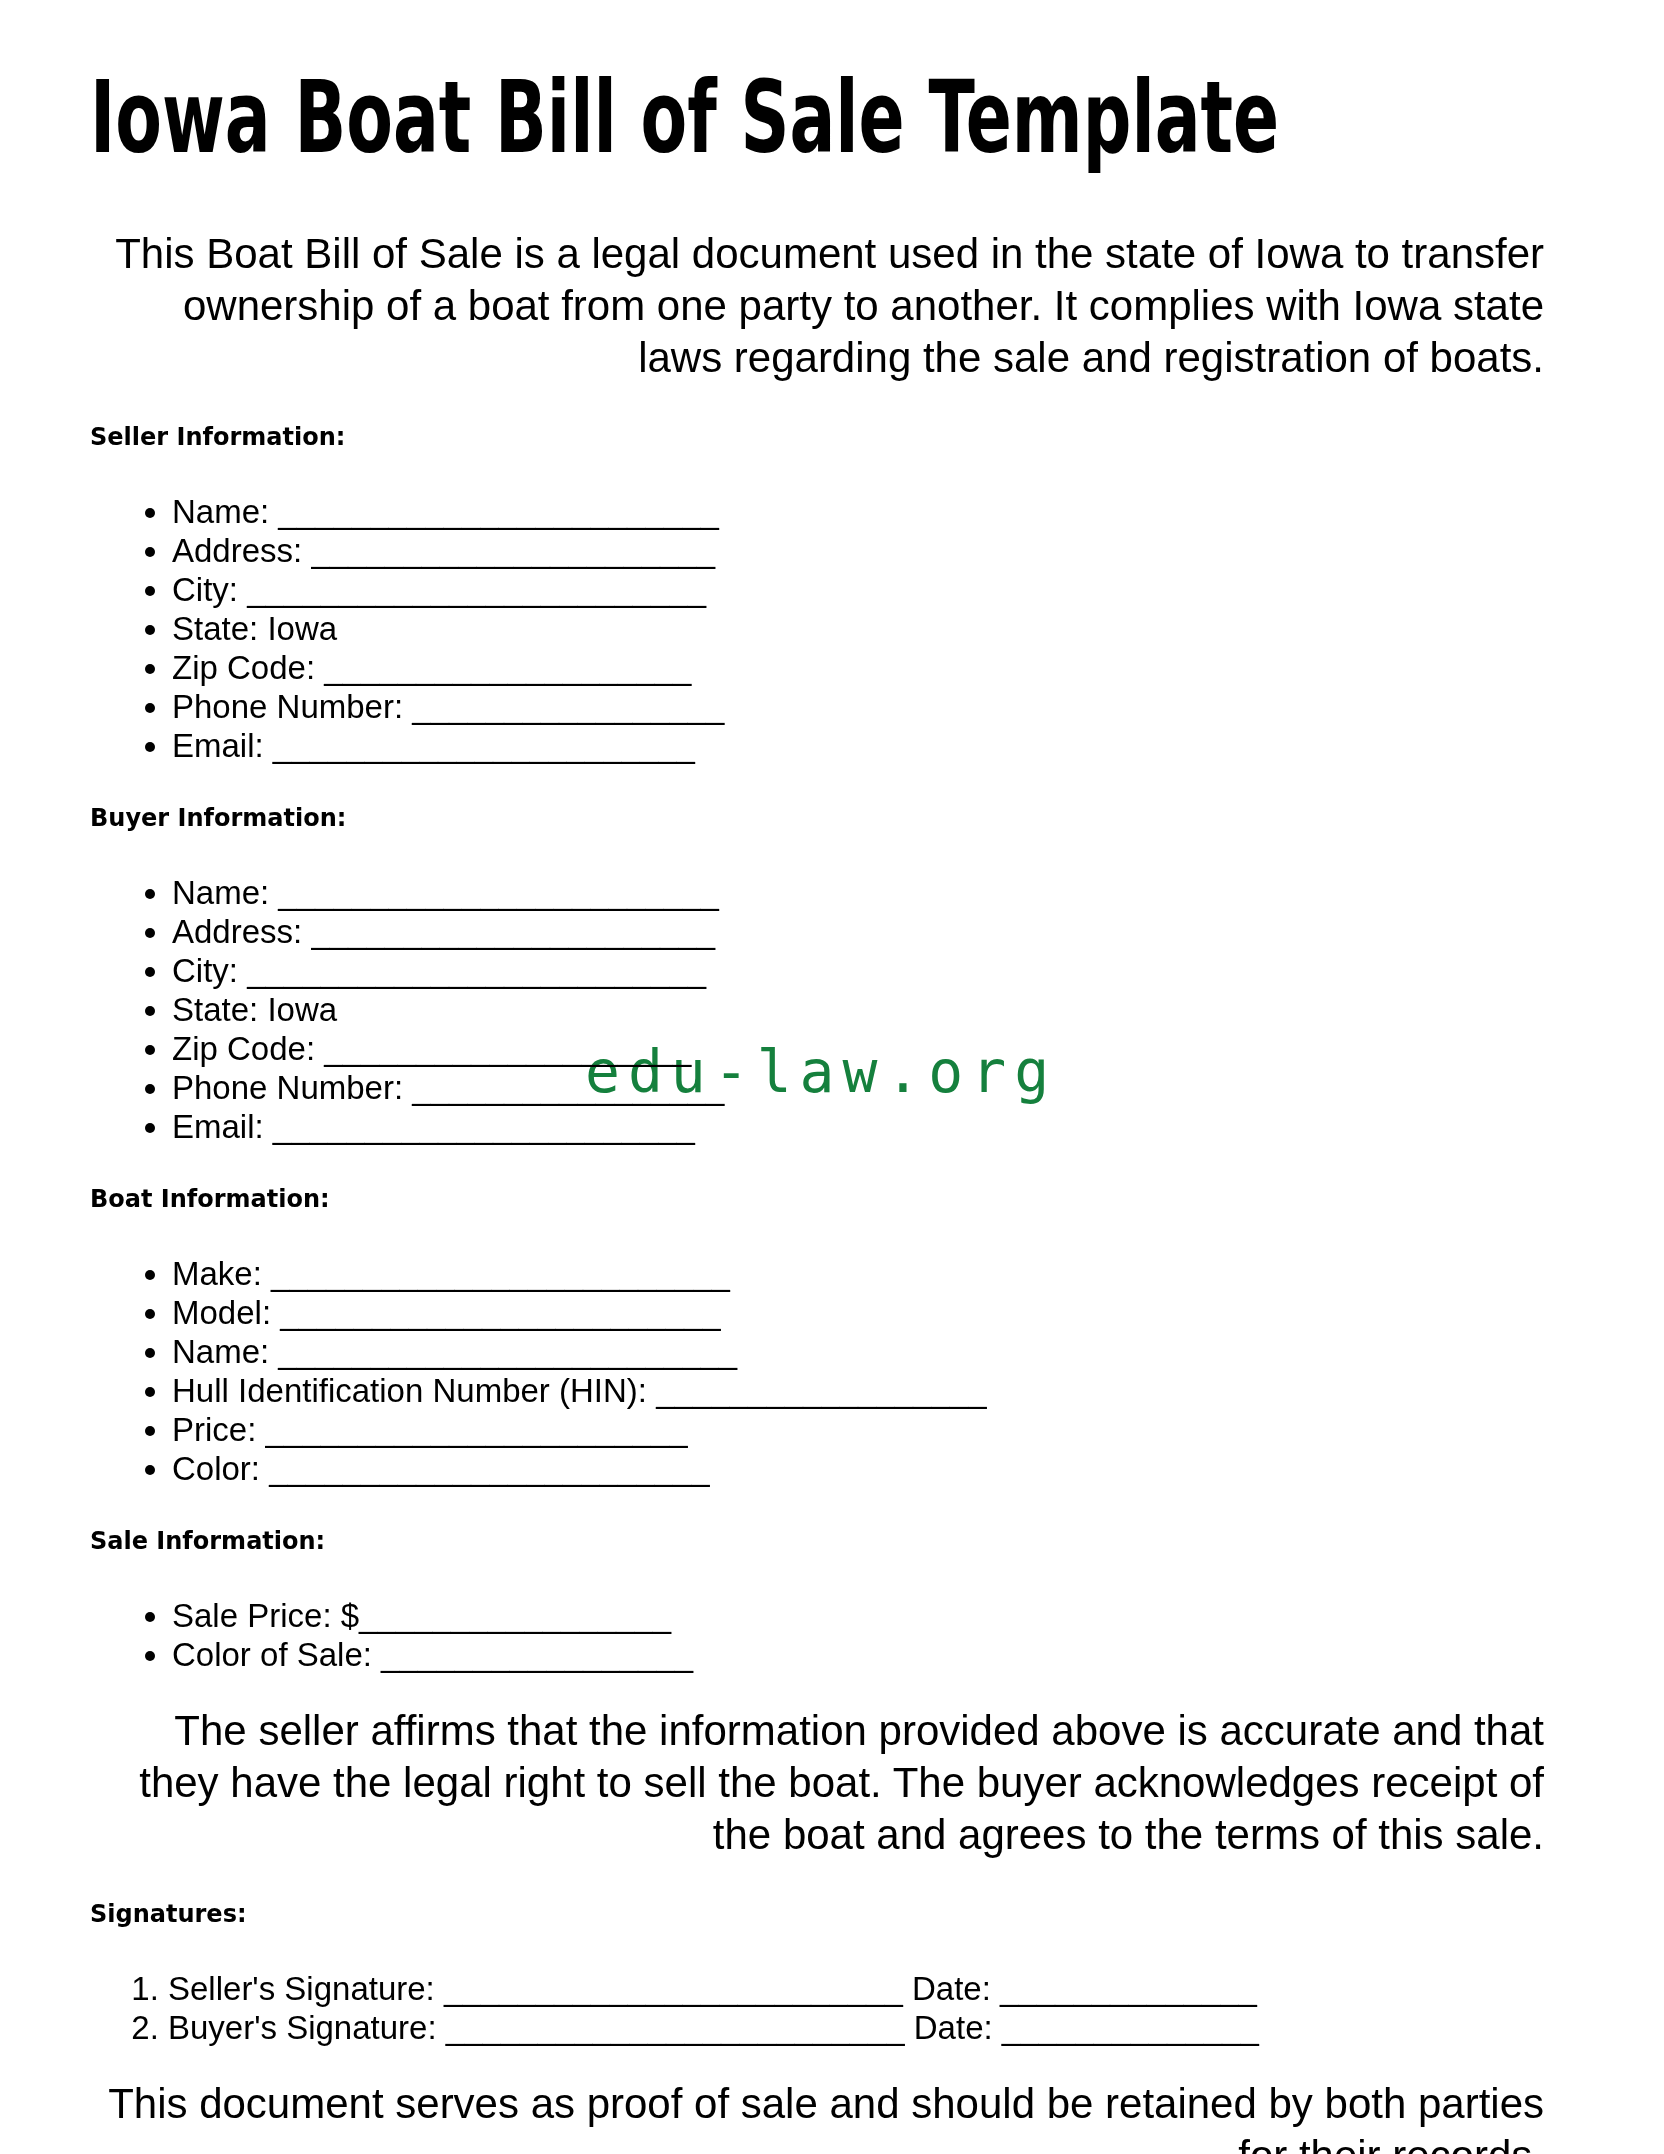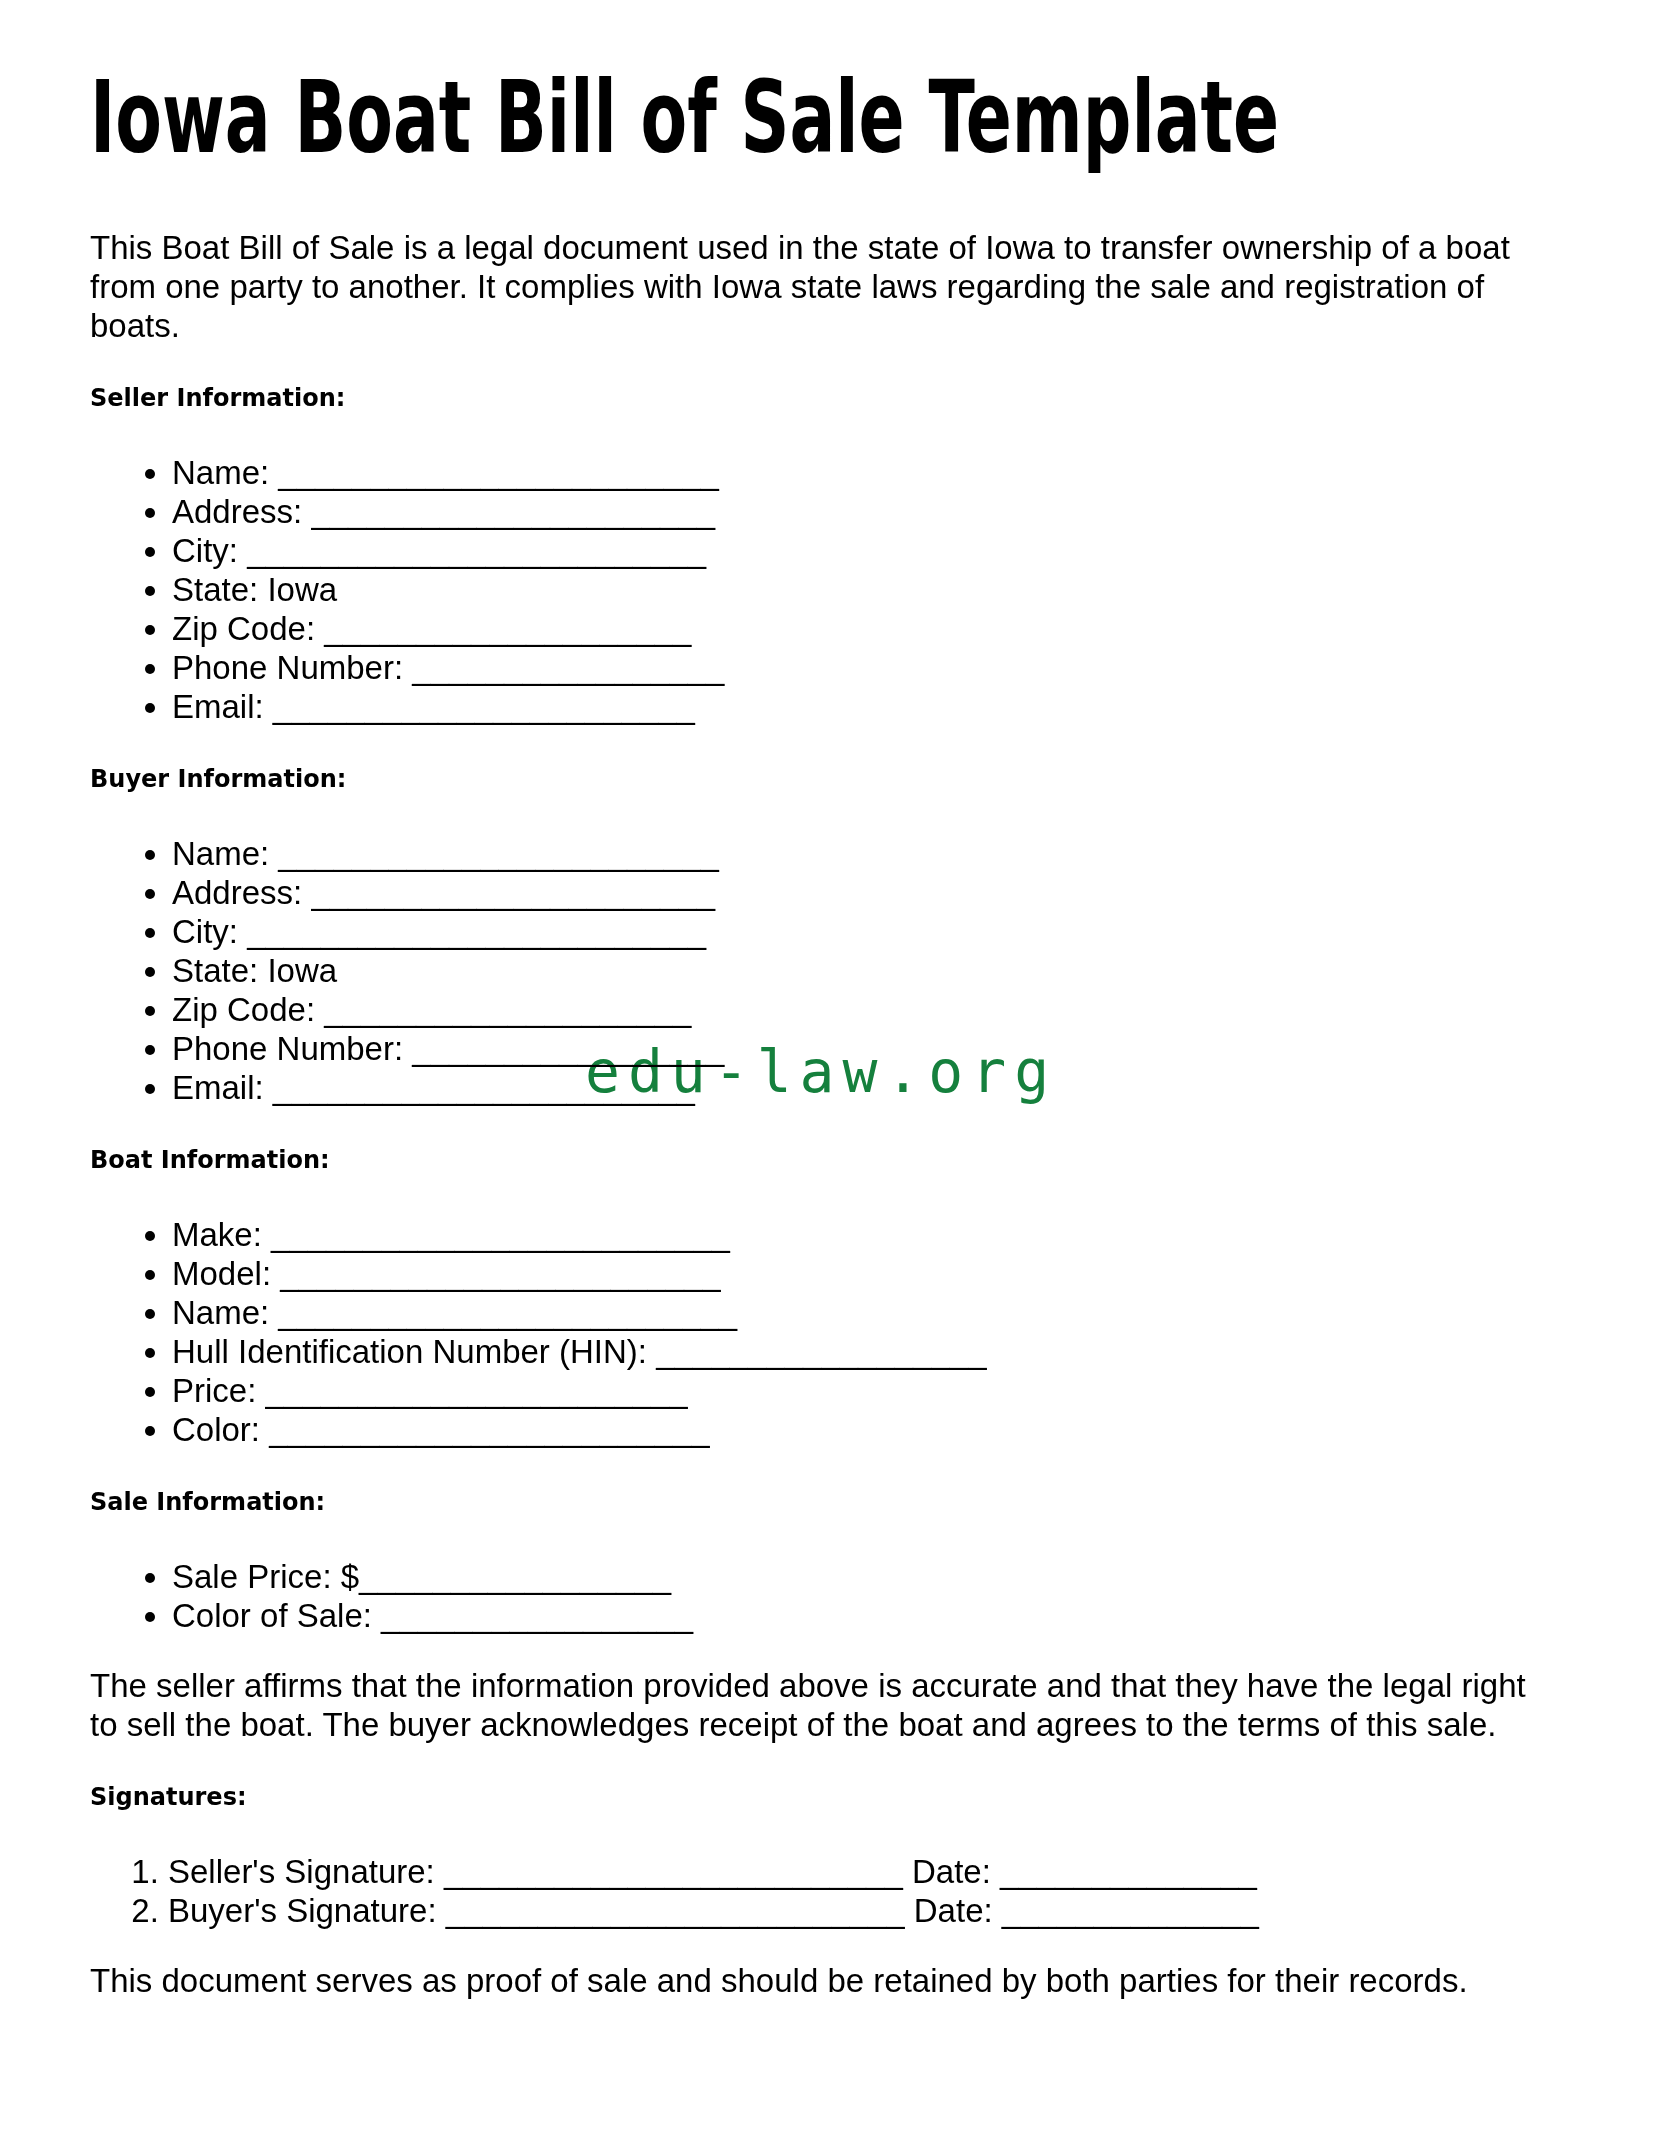--- a/index.html
+++ b/index.html
@@ -22,23 +22,24 @@
     font-family: "DejaVu Sans", "Liberation Sans", sans-serif;
     font-size: 100px;
     font-weight: bold;
     line-height: 1.08;
     margin: 0 0 56px 0;
     white-space: nowrap;
     transform: scaleX(0.68);
     transform-origin: left center;
   }
   p.body-text {
-    font-size: 33px;
-    line-height: 39px;
+    font-size: 42px;
+    line-height: 52px;
     margin: 0 0 31px 0;
+    text-align: right;
   }
   h2.section-heading {
     font-family: "DejaVu Sans", "Liberation Sans", sans-serif;
     font-size: 24px;
     font-weight: bold;
     line-height: 44px;
     margin: 16px 0 33px 0;
   }
   ul.field-list {
     list-style: disc;

